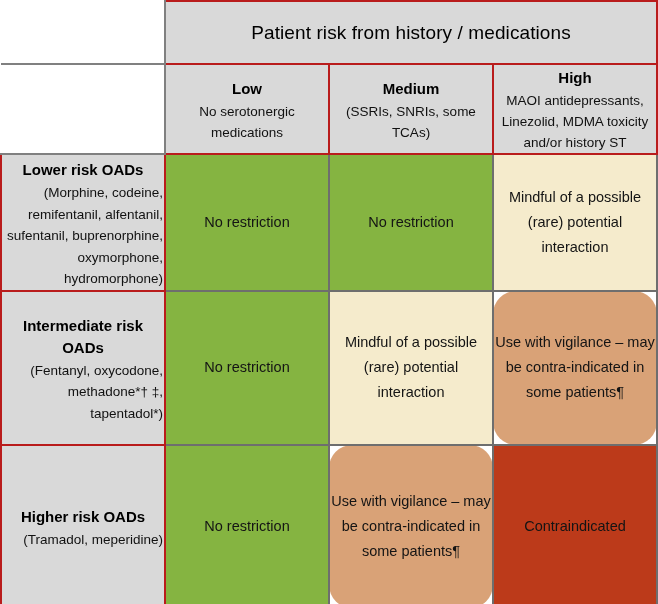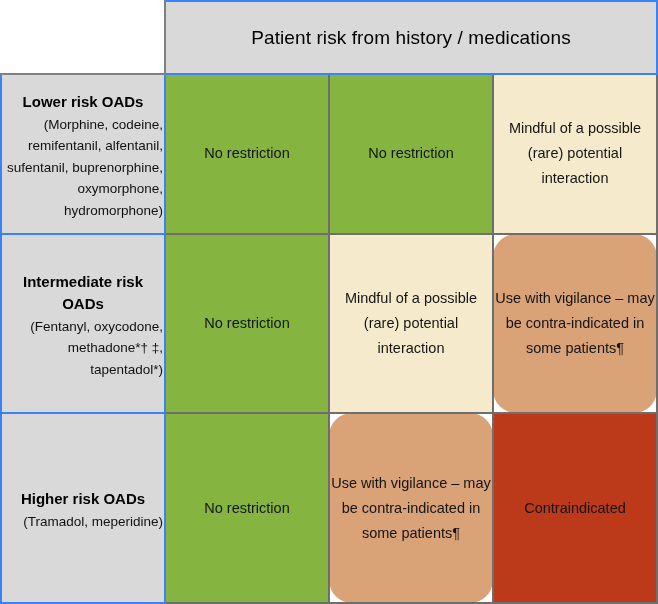--- a/index.html
+++ b/index.html
@@ -16,21 +16,21 @@
   }
 
   #risk-matrix {
     width: 658px;
     height: 604px;
     border-collapse: collapse;
     table-layout: fixed;
   }
 
   #risk-matrix td, #risk-matrix th {
-    border: 2px solid #3b82f6;
+    border: 2px solid #b91c1c;
     padding: 0;
     vertical-align: middle;
     text-align: center;
     font-weight: normal;
   }
 
   
   .corner-blank {
     background: #ffffff;
     border-top: none !important;
@@ -112,20 +112,35 @@
 </head>
 <body>
 
 <table id="risk-matrix">
   <tbody>
     <tr>
       <td class="corner-blank"></td>
       <td class="banner" colspan="3">Patient risk from history / medications</td>
     </tr>
 
+    <tr>
+      <td class="corner-blank"></td>
+      <td class="col-head">
+        <div class="ch-title">Low</div>
+        <div class="ch-sub">No serotonergic medications</div>
+      </td>
+      <td class="col-head">
+        <div class="ch-title">Medium</div>
+        <div class="ch-sub">(SSRIs, SNRIs, some TCAs)</div>
+      </td>
+      <td class="col-head">
+        <div class="ch-title">High</div>
+        <div class="ch-sub">MAOI antidepressants, Linezolid, MDMA toxicity and/or history ST</div>
+      </td>
+    </tr>
 
     <tr class="r1">
       <td class="row-head">
         <div class="rh-title">Lower risk OADs</div>
         <div class="rh-sub">(Morphine, codeine, remifentanil, alfentanil, sufentanil, buprenorphine, oxymorphone, hydromorphone)</div>
       </td>
       <td class="cell cell-green">No restriction</td>
       <td class="cell cell-green">No restriction</td>
       <td class="cell cell-cream">Mindful of a possible (rare) potential interaction</td>
     </tr>

